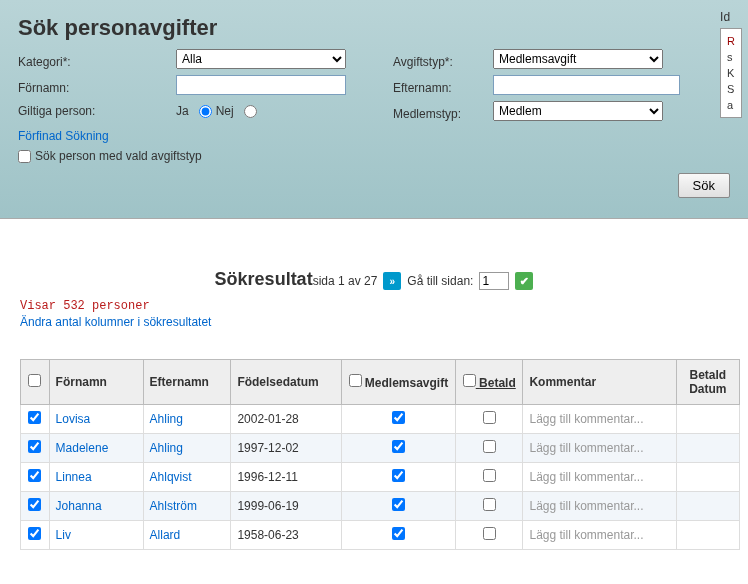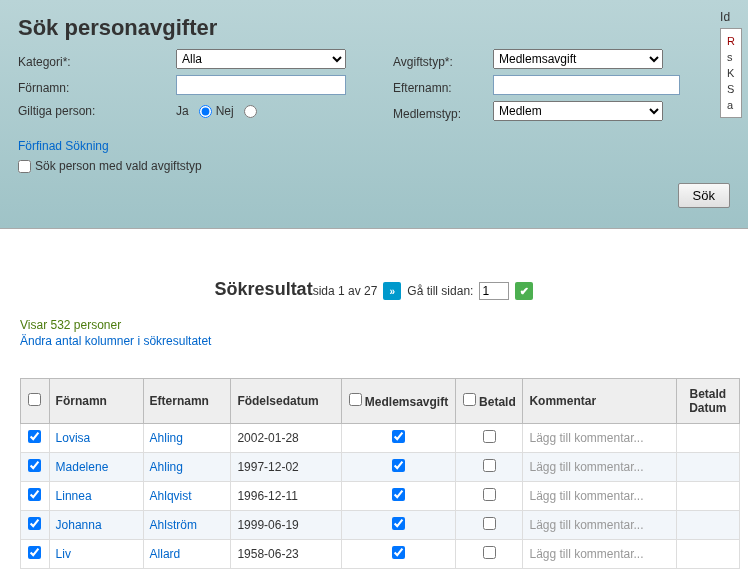--- a/index.html
+++ b/index.html
@@ -12,49 +12,49 @@
 .search-label { width: 158px; font-size: 12px; color: #333; }
 .search-select { font-size: 12px; padding: 1px; }
 .search-select.w1 { width: 170px; }
 .search-select.w2 { width: 170px; }
 .search-input { width: 170px; font-size: 12px; padding: 2px; border: 1px solid #7b9ebd; height: 20px; background:#fff; }
 .search-input.w2 { width: 187px; }
 .radio-group { display: flex; align-items: center; gap: 4px; color:#333; }
 .radio-group label { margin-right: 6px; }
 .search-right-label { width: 100px; font-size: 12px; }
 a.link { color: #0066cc; text-decoration: none; }
-.refined { margin-top: 18px; }
+.refined { margin-top: 8px; }
 .checkbox-row { margin-top: 6px; display:flex; align-items:center; gap:4px;}
 .search-btn-row { text-align: right; margin-top: 10px; }
 .search-btn { background: linear-gradient(#f8f8f8,#e0e0e0); border: 1px solid #888; padding: 4px 14px; font-size: 13px; cursor: pointer; border-radius:2px;}
 .id-col { position:absolute; top:10px; right:6px; font-size:12px; color:#333;}
 .id-box { border:1px solid #999; background:#fff; padding:4px 6px; margin-top:4px; font-size:11px;}
 .id-box span{ display:block; color:#990000; line-height:16px;}
 .gap { height: 40px; background:#fff; }
 .results { padding: 10px 20px 0 20px; }
 .results-head { display:flex; justify-content:center; align-items:flex-end; margin-bottom:4px;}
 .results-title { font-size: 18px; font-weight: bold; }
 .pager { font-size: 12px; display:flex; align-items:center; gap:6px;}
 .pager-btn { width:18px; height:18px; background:#0099cc; color:#fff; display:inline-flex; align-items:center; justify-content:center; font-weight:bold; border-radius:2px; cursor:pointer; font-size:10px;}
 .pager-input { width:30px; font-size:12px; padding:1px 2px; border:1px solid #999;}
 .pager-go { width:18px; height:18px; background:#4caf50; color:#fff; display:inline-flex; align-items:center; justify-content:center; font-weight:bold; border-radius:2px; cursor:pointer; font-size:11px;}
-.sub-text { font-size:12px; color:#4d7c0f; margin-top:18px;}
+.sub-text { font-size:12px; color:#b91c1c; margin-top:9px;font-family:Liberation Mono, monospace;}
 .sub-link { margin-top:2px; display:inline-block; }
 table.results-table { width: 720px; border-collapse: collapse; margin-top: 30px; font-size:12px;}
 table.results-table th { background:#eee; border:1px solid #bbb; padding:8px 6px; text-align:left; font-weight:bold; color:#333;}
 table.results-table th.center { text-align:center; }
 table.results-table td { border:1px solid #ddd; padding:6px 6px; vertical-align:middle;}
 table.results-table tr:nth-child(even) td { background:#f2f6fa; }
 .comment-ph { color:#999; font-style:normal; }
 .col-chk{width:28px; text-align:center;}
 .col-fn{width:92px;}
 .col-en{width:86px;}
 .col-fd{width:108px;}
 .col-ma{width:112px; text-align:center;}
-.col-bt{width:66px; text-align:center;}
+.col-bt{width:66px; text-align:center;text-decoration:underline;}
 .col-km{width:150px;}
 .col-bd{width:62px; text-align:center;}
 input[type=checkbox]{ cursor:pointer;}
 .search-wrap{position:relative;}
 </style>
 </head>
 <body>
 
 <div class="search-wrap">
 <div class="search-panel">

